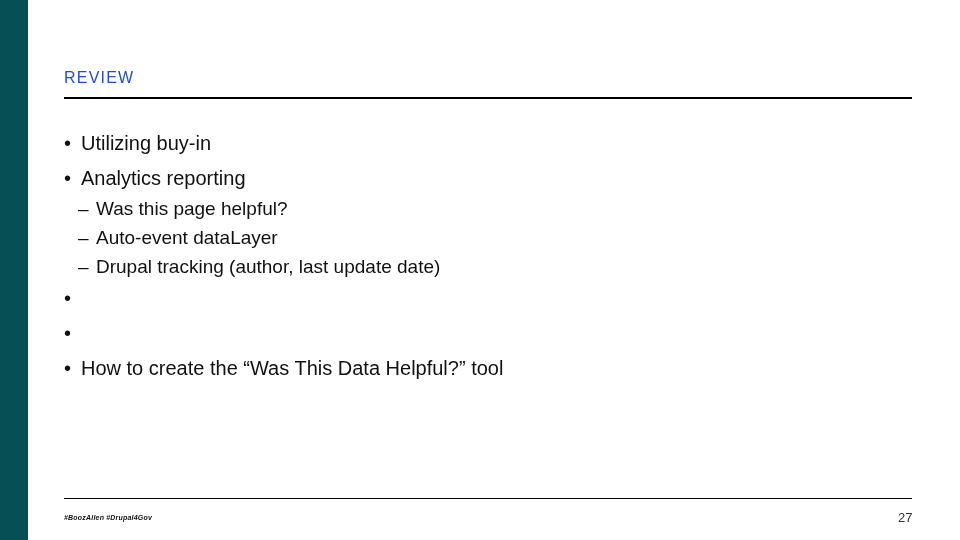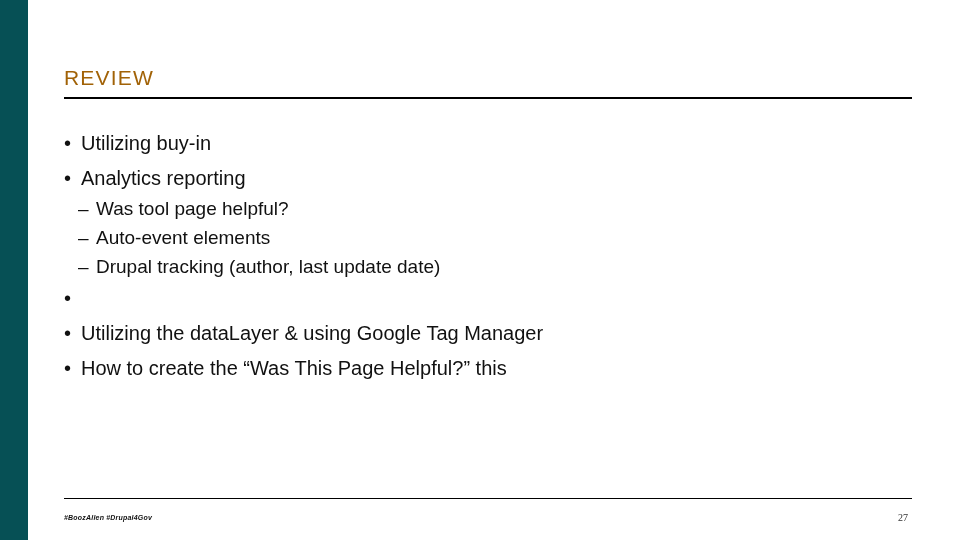--- a/index.html
+++ b/index.html
@@ -23,24 +23,24 @@
     left: 0;
     top: 0;
     width: 28px;
     height: 540px;
     background: #065055;
   }
   .slide-title {
     position: absolute;
     left: 64px;
     top: 62px;
-    font-size: 21px;
+    font-size: 16px;
     line-height: 32px;
     letter-spacing: 1.2px;
-    color: #a16207;
+    color: #1d4ed8;
     font-weight: 400;
     white-space: nowrap;
   }
   .title-rule {
     position: absolute;
     left: 64px;
     top: 97px;
     width: 848px;
     height: 0;
     border-top: 2px solid #000000;
@@ -98,25 +98,24 @@
     font-weight: bold;
     font-style: italic;
     letter-spacing: 0.2px;
     color: #111111;
     white-space: nowrap;
   }
   .footer-page {
     position: absolute;
     left: 898px;
     top: 513px;
-    font-size: 10px;
+    font-size: 13px;
     line-height: 10px;
     color: #333333;
     white-space: nowrap;
-    font-family: Liberation Serif, serif;
   }
 </style>
 </head>
 <body>
 
 <div class="slide">
 
   <div class="accent-bar"></div>
 
   <div class="slide-title">REVIEW</div>
@@ -130,44 +129,43 @@
     </div>
 
     <div class="bullet-l1">
       <span class="marker">•</span>
       <span class="label">Analytics reporting</span>
     </div>
 
     <div class="sub-group">
       <div class="bullet-l2">
         <span class="marker">–</span>
-        <span class="label">Was tool page helpful?</span>
+        <span class="label">Was this page helpful?</span>
       </div>
       <div class="bullet-l2">
         <span class="marker">–</span>
-        <span class="label">Auto-event elements</span>
+        <span class="label">Auto-event dataLayer</span>
       </div>
       <div class="bullet-l2">
         <span class="marker">–</span>
         <span class="label">Drupal tracking (author, last update date)</span>
       </div>
     </div>
 
     <div class="bullet-l1">
       <span class="marker">•</span>
     </div>
 
     <div class="bullet-l1">
       <span class="marker">•</span>
-      <span class="label">Utilizing the dataLayer &amp; using Google Tag Manager</span>
     </div>
 
     <div class="bullet-l1">
       <span class="marker">•</span>
-      <span class="label">How to create the “Was This Page Helpful?” this</span>
+      <span class="label">How to create the “Was This Data Helpful?” tool</span>
     </div>
 
   </div>
 
   <div class="footer-rule"></div>
   <div class="footer-left">#BoozAllen #Drupal4Gov</div>
   <div class="footer-page">27</div>
 
 </div>
 

